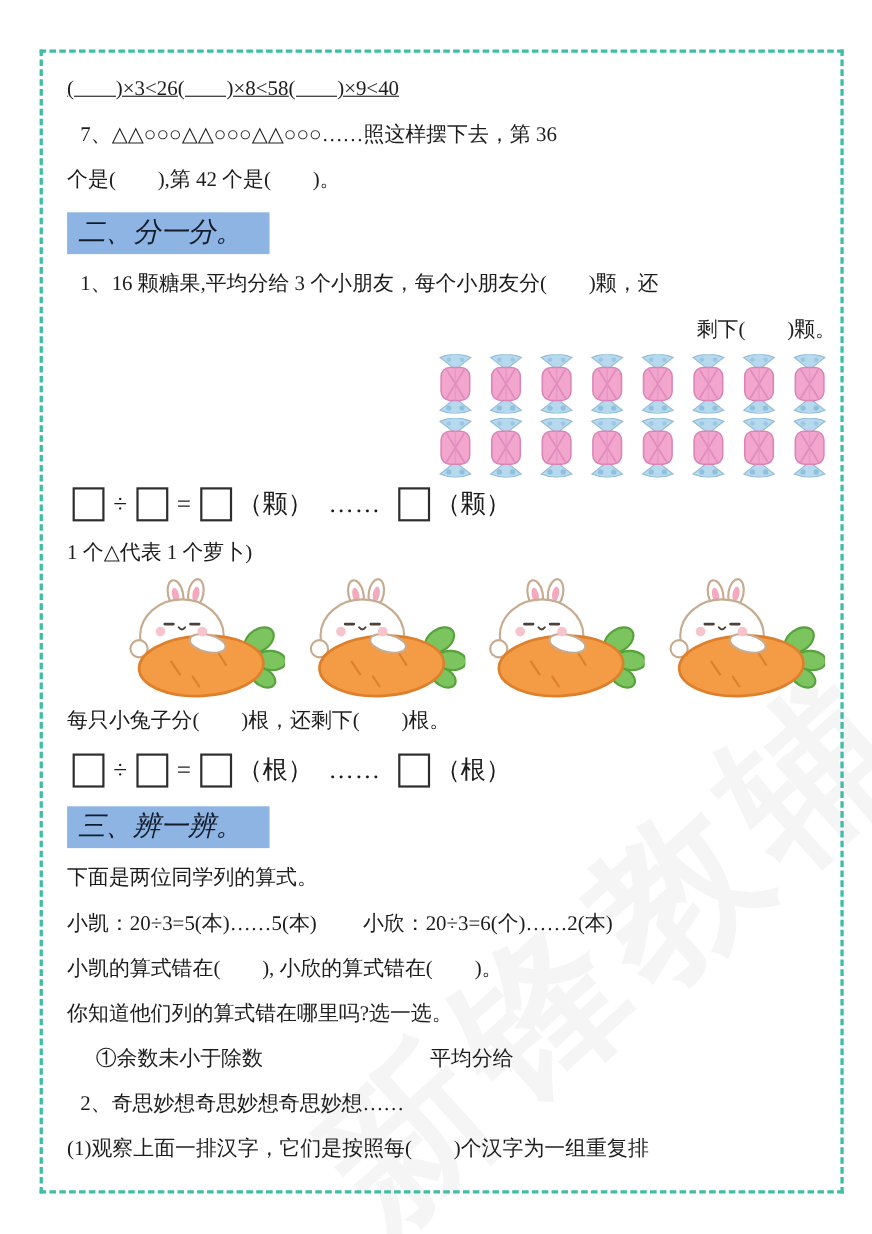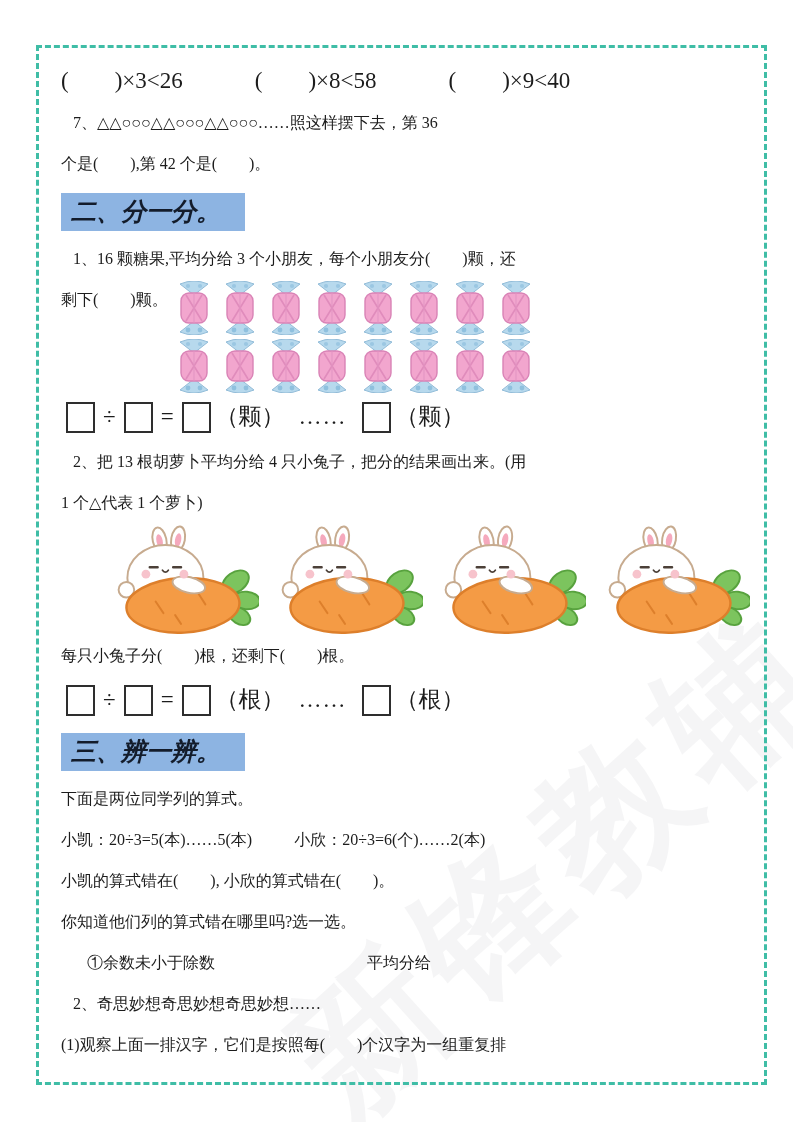--- a/index.html
+++ b/index.html
@@ -24,46 +24,46 @@
     overflow:hidden;
   }
   .sheet{
     position:absolute;
     left:36px; top:45px;
     width:731px; height:1040px;
     border:3px dashed var(--accent);
     padding:12px 4px 6px 22px;
     background:transparent;
   }
-  .line{font-size:16px; line-height:41px; white-space:nowrap;}
+  .line{font-size:19px; line-height:41px; white-space:nowrap;}
   .indent{padding-left:12px;}
-  .ineq-row{display:flex; gap:72px; font-size:23px; line-height:42px;}
+  .ineq-row{display:flex; font-size:19px; line-height:42px;text-decoration:underline;}
   .section-hdr{
     display:inline-block;
     background:var(--highlight);
     color:#131c2b;
-    font-weight:bold;
+    font-weight:normal;
     font-style:italic;
     font-size:25px;
     line-height:30px;
     padding:4px 24px 4px 10px;
     margin:9px 0 7px;
   }
   .eq-row{display:flex; align-items:center; font-size:23px; line-height:44px; margin:2px 0;}
   .blank-box{
     display:inline-block;
     width:29px; height:31px;
     border:2px solid #2e2e2e;
     background:#fff;
     margin:0 5px;
     flex:0 0 auto;
   }
   .eq-op{margin:0 3px;}
   .eq-dots{margin:0 10px 0 14px; letter-spacing:1px;}
-  .candy-block-row{display:flex; align-items:flex-start;}
+  .candy-block-row{display:flex; align-items:flex-end;flex-direction:column;}
   .candy-grid{
     display:grid;
     grid-template-columns:repeat(8,44px);
     gap:4px 2px;
     margin:2px 0 0 6px;
   }
   .candy{width:40px;height:54px;display:block;}
   .rabbit-row{
     display:flex; justify-content:space-between;
     padding:0 10px 0 42px;
@@ -299,21 +299,20 @@
       <span class="eq-op">÷</span>
       <span class="blank-box"></span>
       <span class="eq-op">=</span>
       <span class="blank-box"></span>
       <span>（颗）</span>
       <span class="eq-dots">……</span>
       <span class="blank-box"></span>
       <span>（颗）</span>
     </div>
 
-    <div class="line indent">2、把 13 根胡萝卜平均分给 4 只小兔子，把分的结果画出来。(用</div>
     <div class="line">1 个△代表 1 个萝卜)</div>
 
     <div class="rabbit-row">
       <svg class="rabbit" viewBox="0 0 160 112">
         <ellipse cx="58" cy="15" rx="7" ry="13" transform="rotate(-12 58 15)" fill="#fff" stroke="#c7ab8f" stroke-width="2"></ellipse>
         <ellipse cx="58" cy="16" rx="3.2" ry="7" transform="rotate(-12 58 16)" fill="#f5a9bd"></ellipse>
         <ellipse cx="77" cy="14" rx="7" ry="13" transform="rotate(10 77 14)" fill="#fff" stroke="#c7ab8f" stroke-width="2"></ellipse>
         <ellipse cx="77" cy="15" rx="3.2" ry="7" transform="rotate(10 77 15)" fill="#f5a9bd"></ellipse>
         <ellipse cx="64" cy="54" rx="39" ry="34" fill="#fff" stroke="#c7ab8f" stroke-width="2"></ellipse>
         <circle cx="24" cy="66" r="8" fill="#fff" stroke="#c7ab8f" stroke-width="2"></circle>

